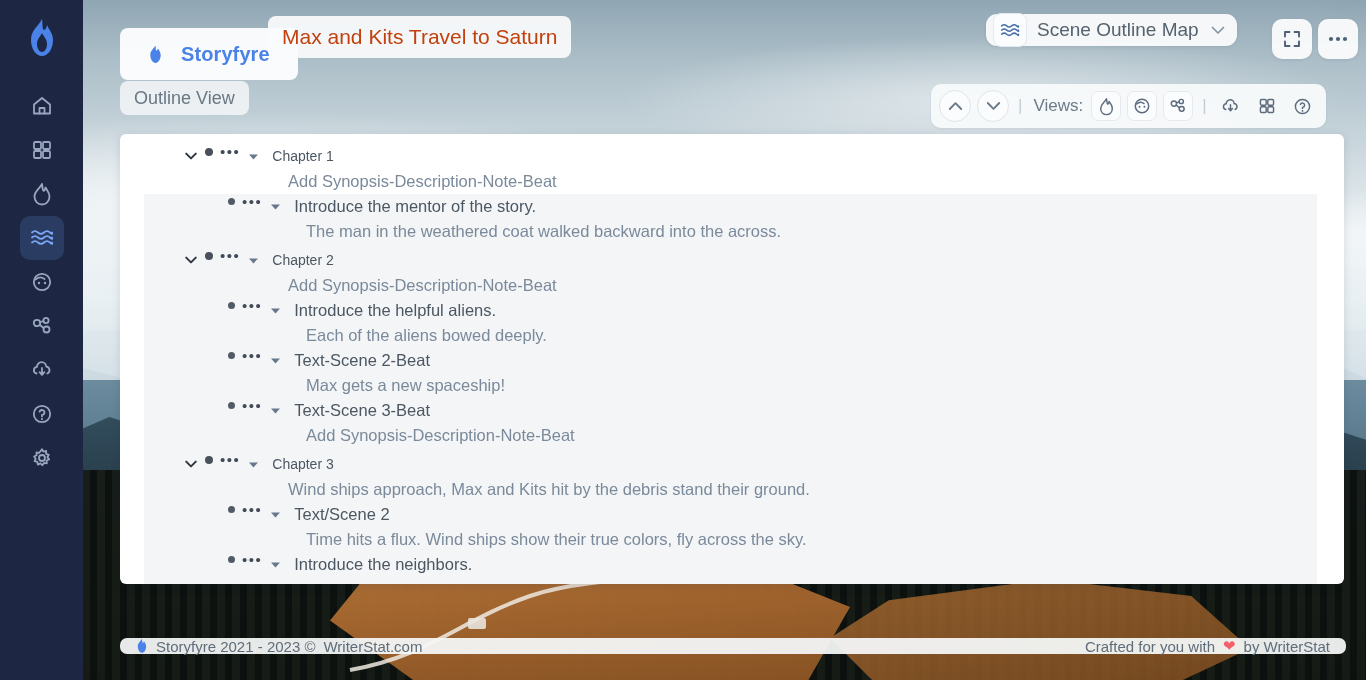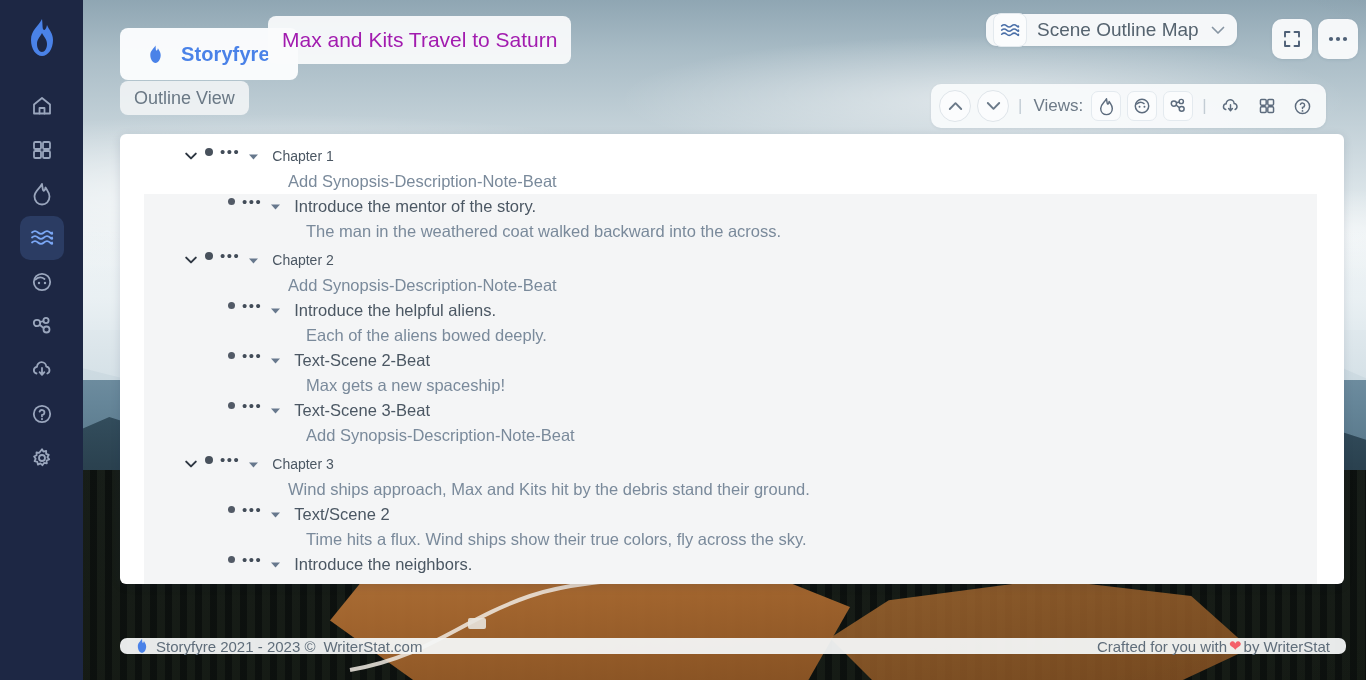--- a/index.html
+++ b/index.html
@@ -95,22 +95,22 @@
     position: absolute;
     background: rgba(246,248,249,.93);
     border-radius: 8px;
     display: flex; align-items: center;
     color: #5c6b7a;
     z-index: 20;
   }
   #brand-chip { left: 120px; top: 28px; height: 52px; padding: 0 28px; gap: 18px;
     background: rgba(252,253,254,.96); }
   #brand-chip .brand-text { color: #4a82e8; font-size: 20px; font-weight: 700; letter-spacing: .1px; }
-  #doc-title-chip { left: 268px; top: 16px; height: 48px; padding: 0 14px;
-    font-size: 21px; color: #a21caf; background: rgba(250,251,252,.93); }
+  #doc-title-chip { left: 268px; top: 16px; height: 42px; padding: 0 14px;
+    font-size: 21px; color: #c2410c; background: rgba(250,251,252,.93); }
   #view-mode-chip { left: 120px; top: 81px; height: 34px; padding: 0 14px;
     font-size: 18px; color: #6a7885; background: rgba(243,246,247,.86); }
 
   
   .tr-group { position: absolute; top: 14px; z-index: 25; display: flex; align-items: center; }
   #map-select {
     left: 986px; height: 32px; background: rgba(250,251,252,.95);
     border-radius: 11px; padding: 0 12px 0 7px; gap: 10px;
     box-shadow: 0 1px 3px rgba(40,60,90,.10);
     cursor: pointer;
@@ -185,21 +185,21 @@
   .node-spacer { height: 4px; }
 
   
   #footer-bar {
     position: absolute; left: 120px; top: 638px; width: 1226px; height: 16px;
     background: rgba(243,245,246,.95); border-radius: 7px;
     display: flex; align-items: center; justify-content: space-between;
     padding: 0 16px; z-index: 20; font-size: 15px; color: #5f6d7a;
   }
   #footer-bar .left { display: flex; align-items: center; gap: 8px; }
-  #footer-bar .right { display: flex; align-items: center; gap: 2px; text-align: center; }
+  #footer-bar .right { display: flex; align-items: center; gap: 8px; text-align: center; }
   .heart { color: #f4606a; font-size: 15px; }
 </style>
 </head>
 <body>
 
 <div id="app">
 
   <div class="bg-sky"></div>
   <div class="bg-ridge-far"></div>
   <div class="bg-haze"></div>

